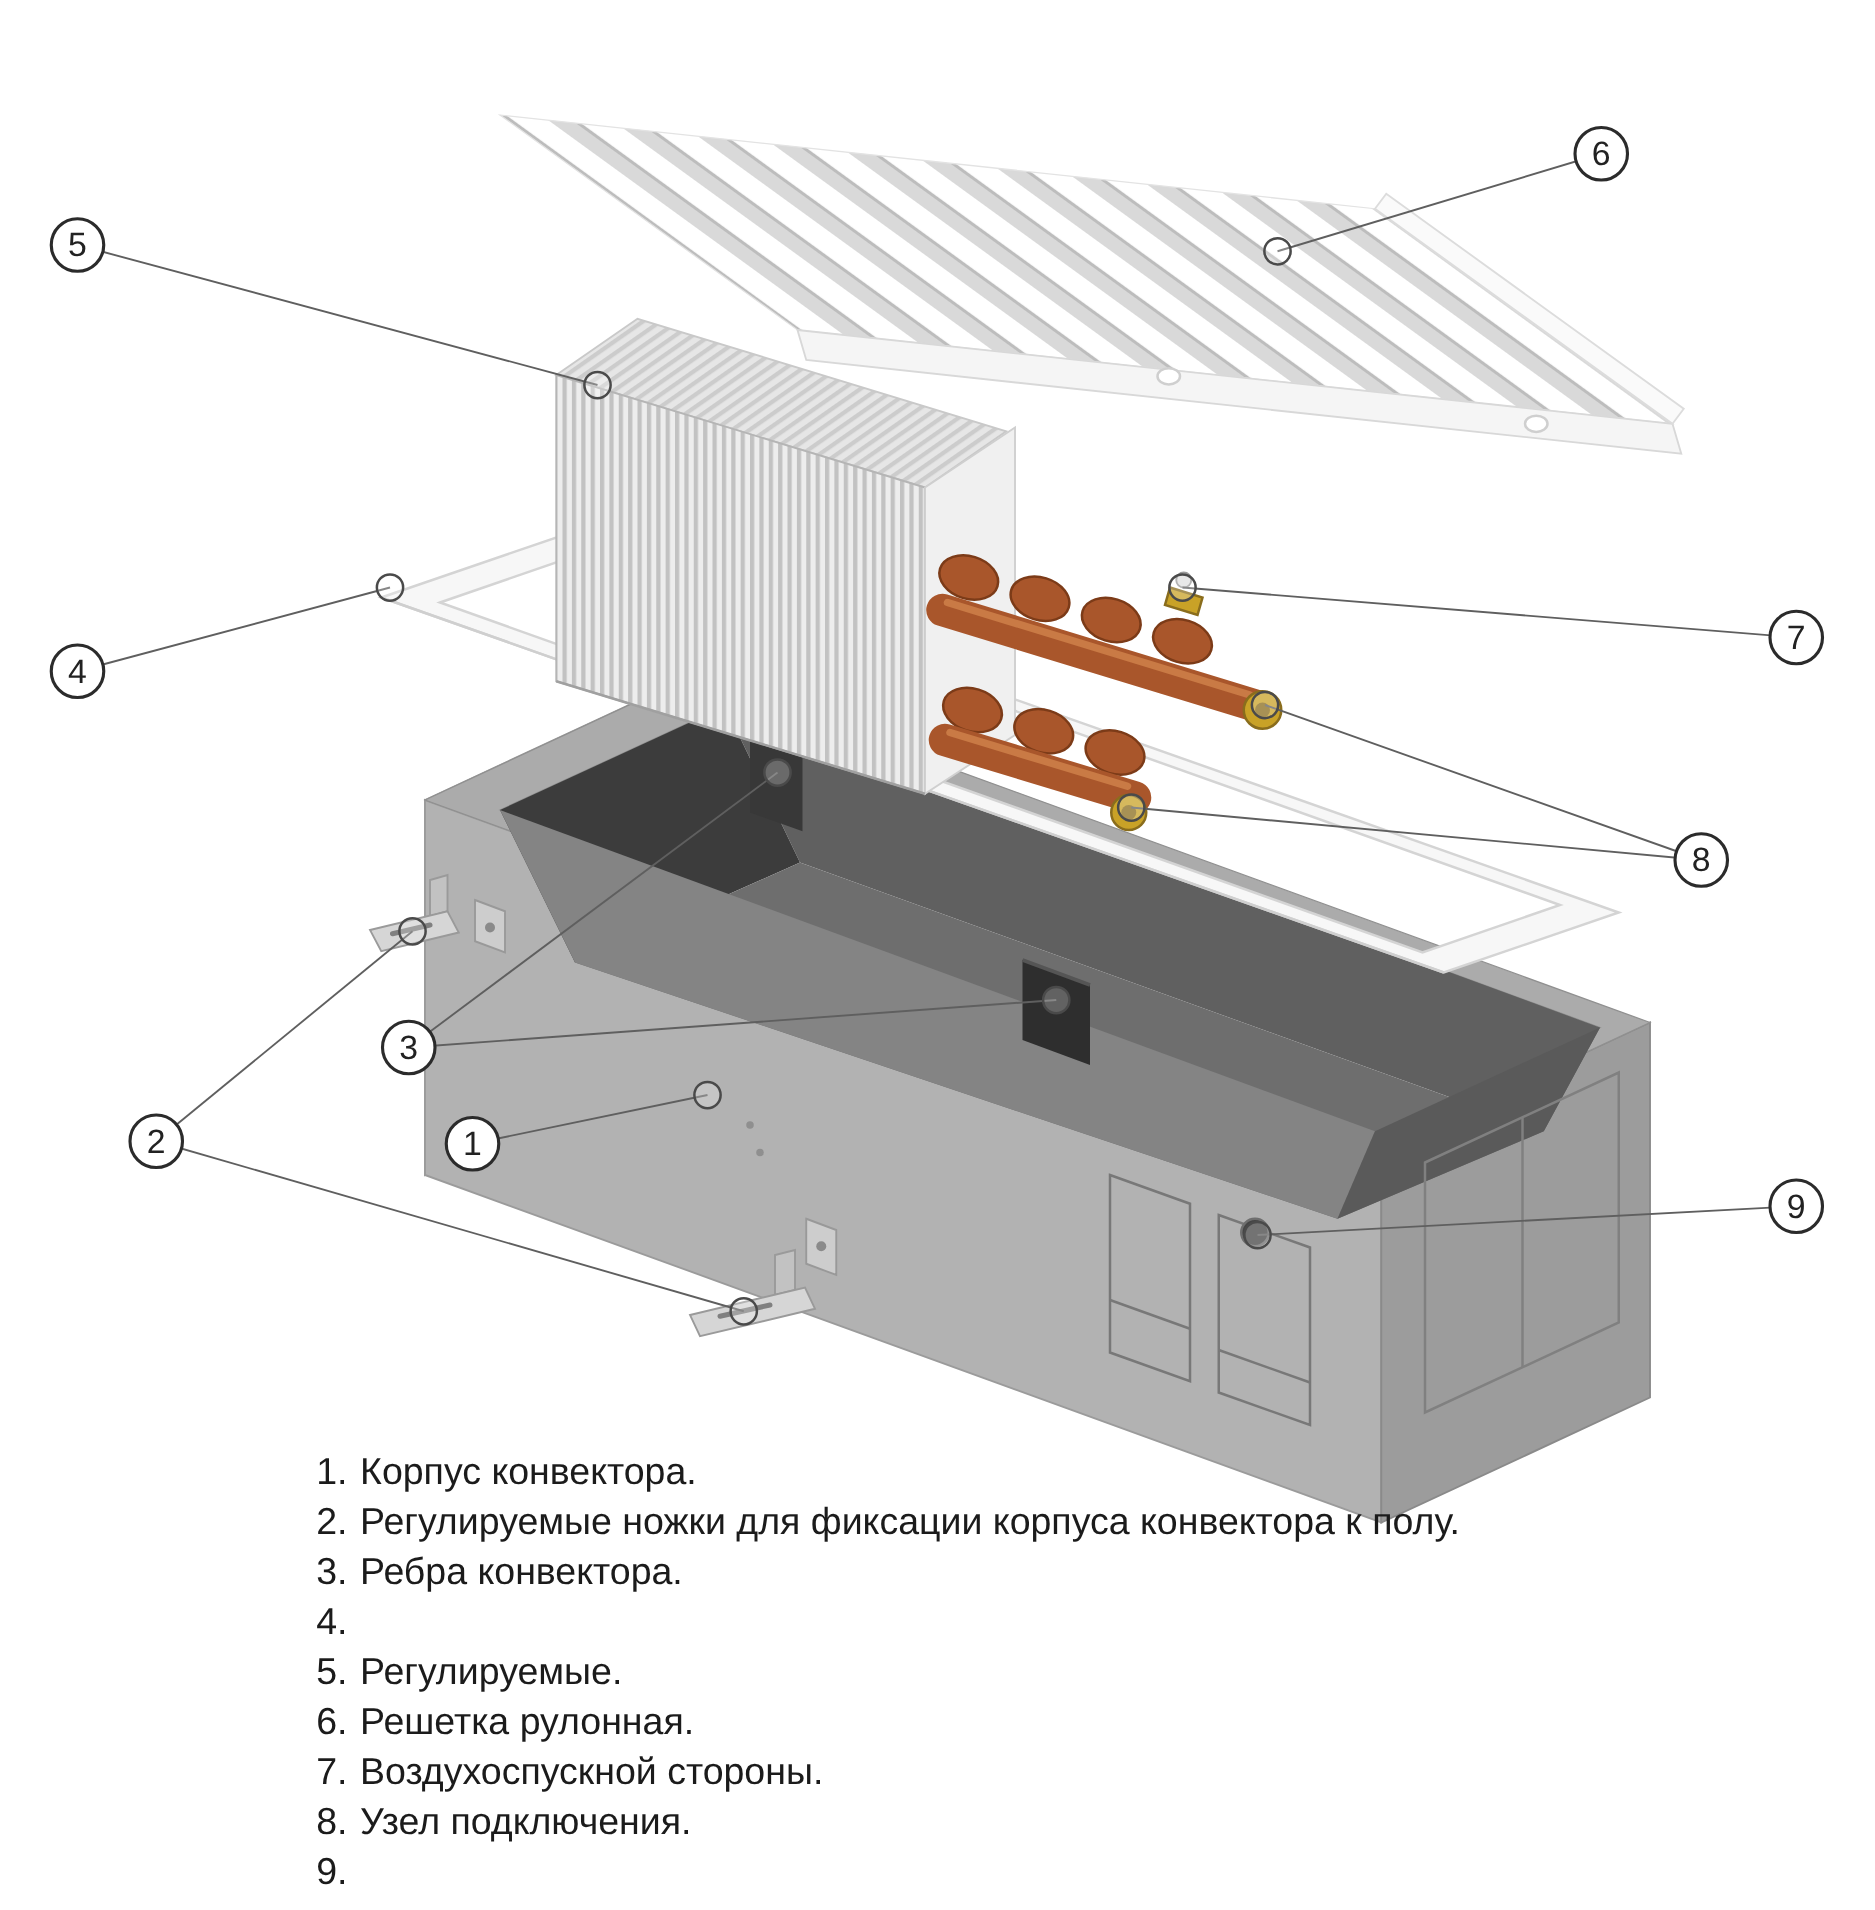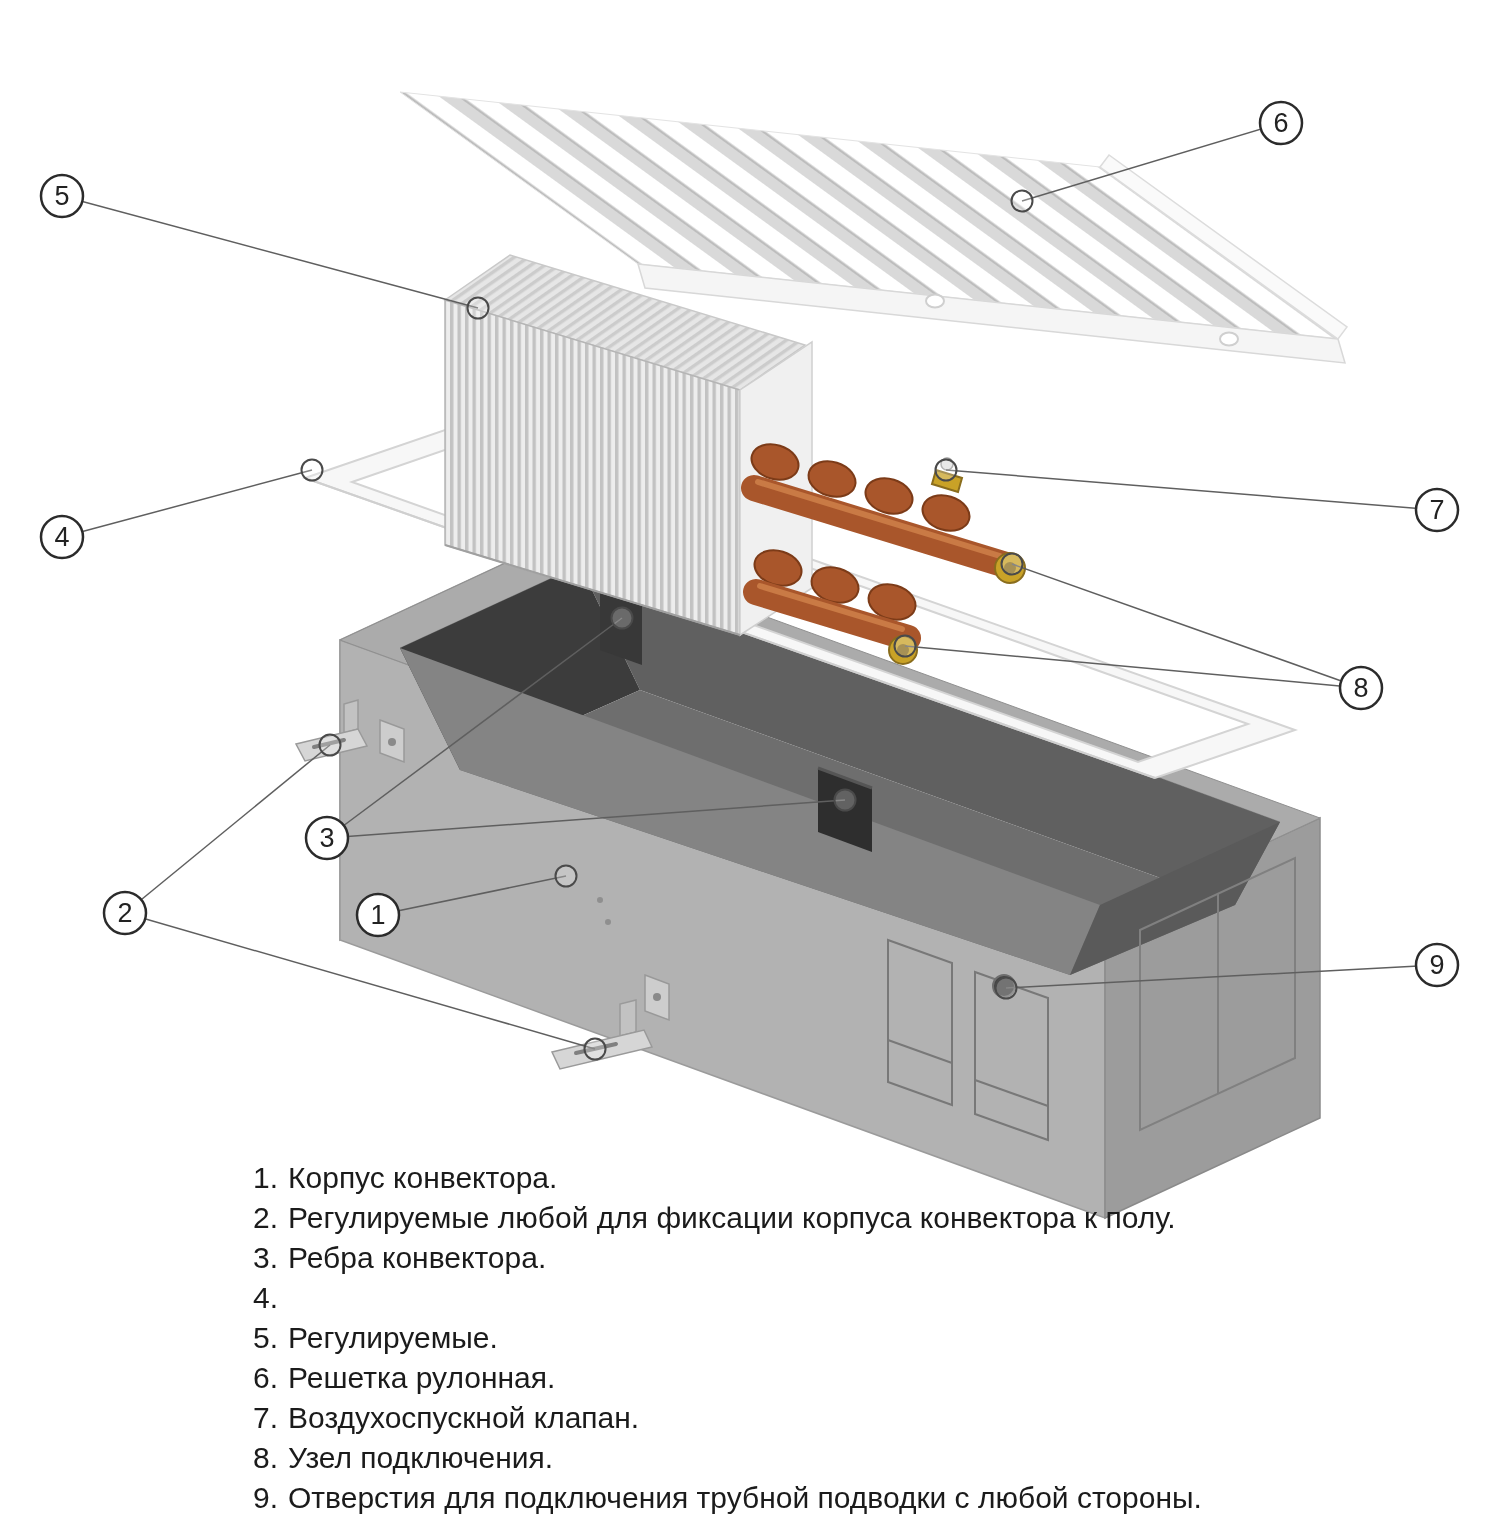--- a/index.html
+++ b/index.html
@@ -200,44 +200,43 @@
   </g>
 </svg>
 
 <div class="legend">
   <div class="legend-item">
     <span class="num">1.</span>
     <span class="txt">Корпус конвектора.</span>
   </div>
   <div class="legend-item">
     <span class="num">2.</span>
-    <span class="txt">Регулируемые любой для фиксации корпуса конвектора к полу.</span>
+    <span class="txt">Регулируемые ножки для фиксации корпуса конвектора к полу.</span>
   </div>
   <div class="legend-item">
     <span class="num">3.</span>
     <span class="txt">Ребра конвектора.</span>
   </div>
   <div class="legend-item">
     <span class="num">4.</span>
   </div>
   <div class="legend-item">
     <span class="num">5.</span>
     <span class="txt">Регулируемые.</span>
   </div>
   <div class="legend-item">
     <span class="num">6.</span>
     <span class="txt">Решетка рулонная.</span>
   </div>
   <div class="legend-item">
     <span class="num">7.</span>
-    <span class="txt">Воздухоспускной клапан.</span>
+    <span class="txt">Воздухоспускной стороны.</span>
   </div>
   <div class="legend-item">
     <span class="num">8.</span>
     <span class="txt">Узел подключения.</span>
   </div>
   <div class="legend-item">
     <span class="num">9.</span>
-    <span class="txt">Отверстия для подключения трубной подводки с любой стороны.</span>
   </div>
 </div>
 
 </div>
 
 </body></html>

